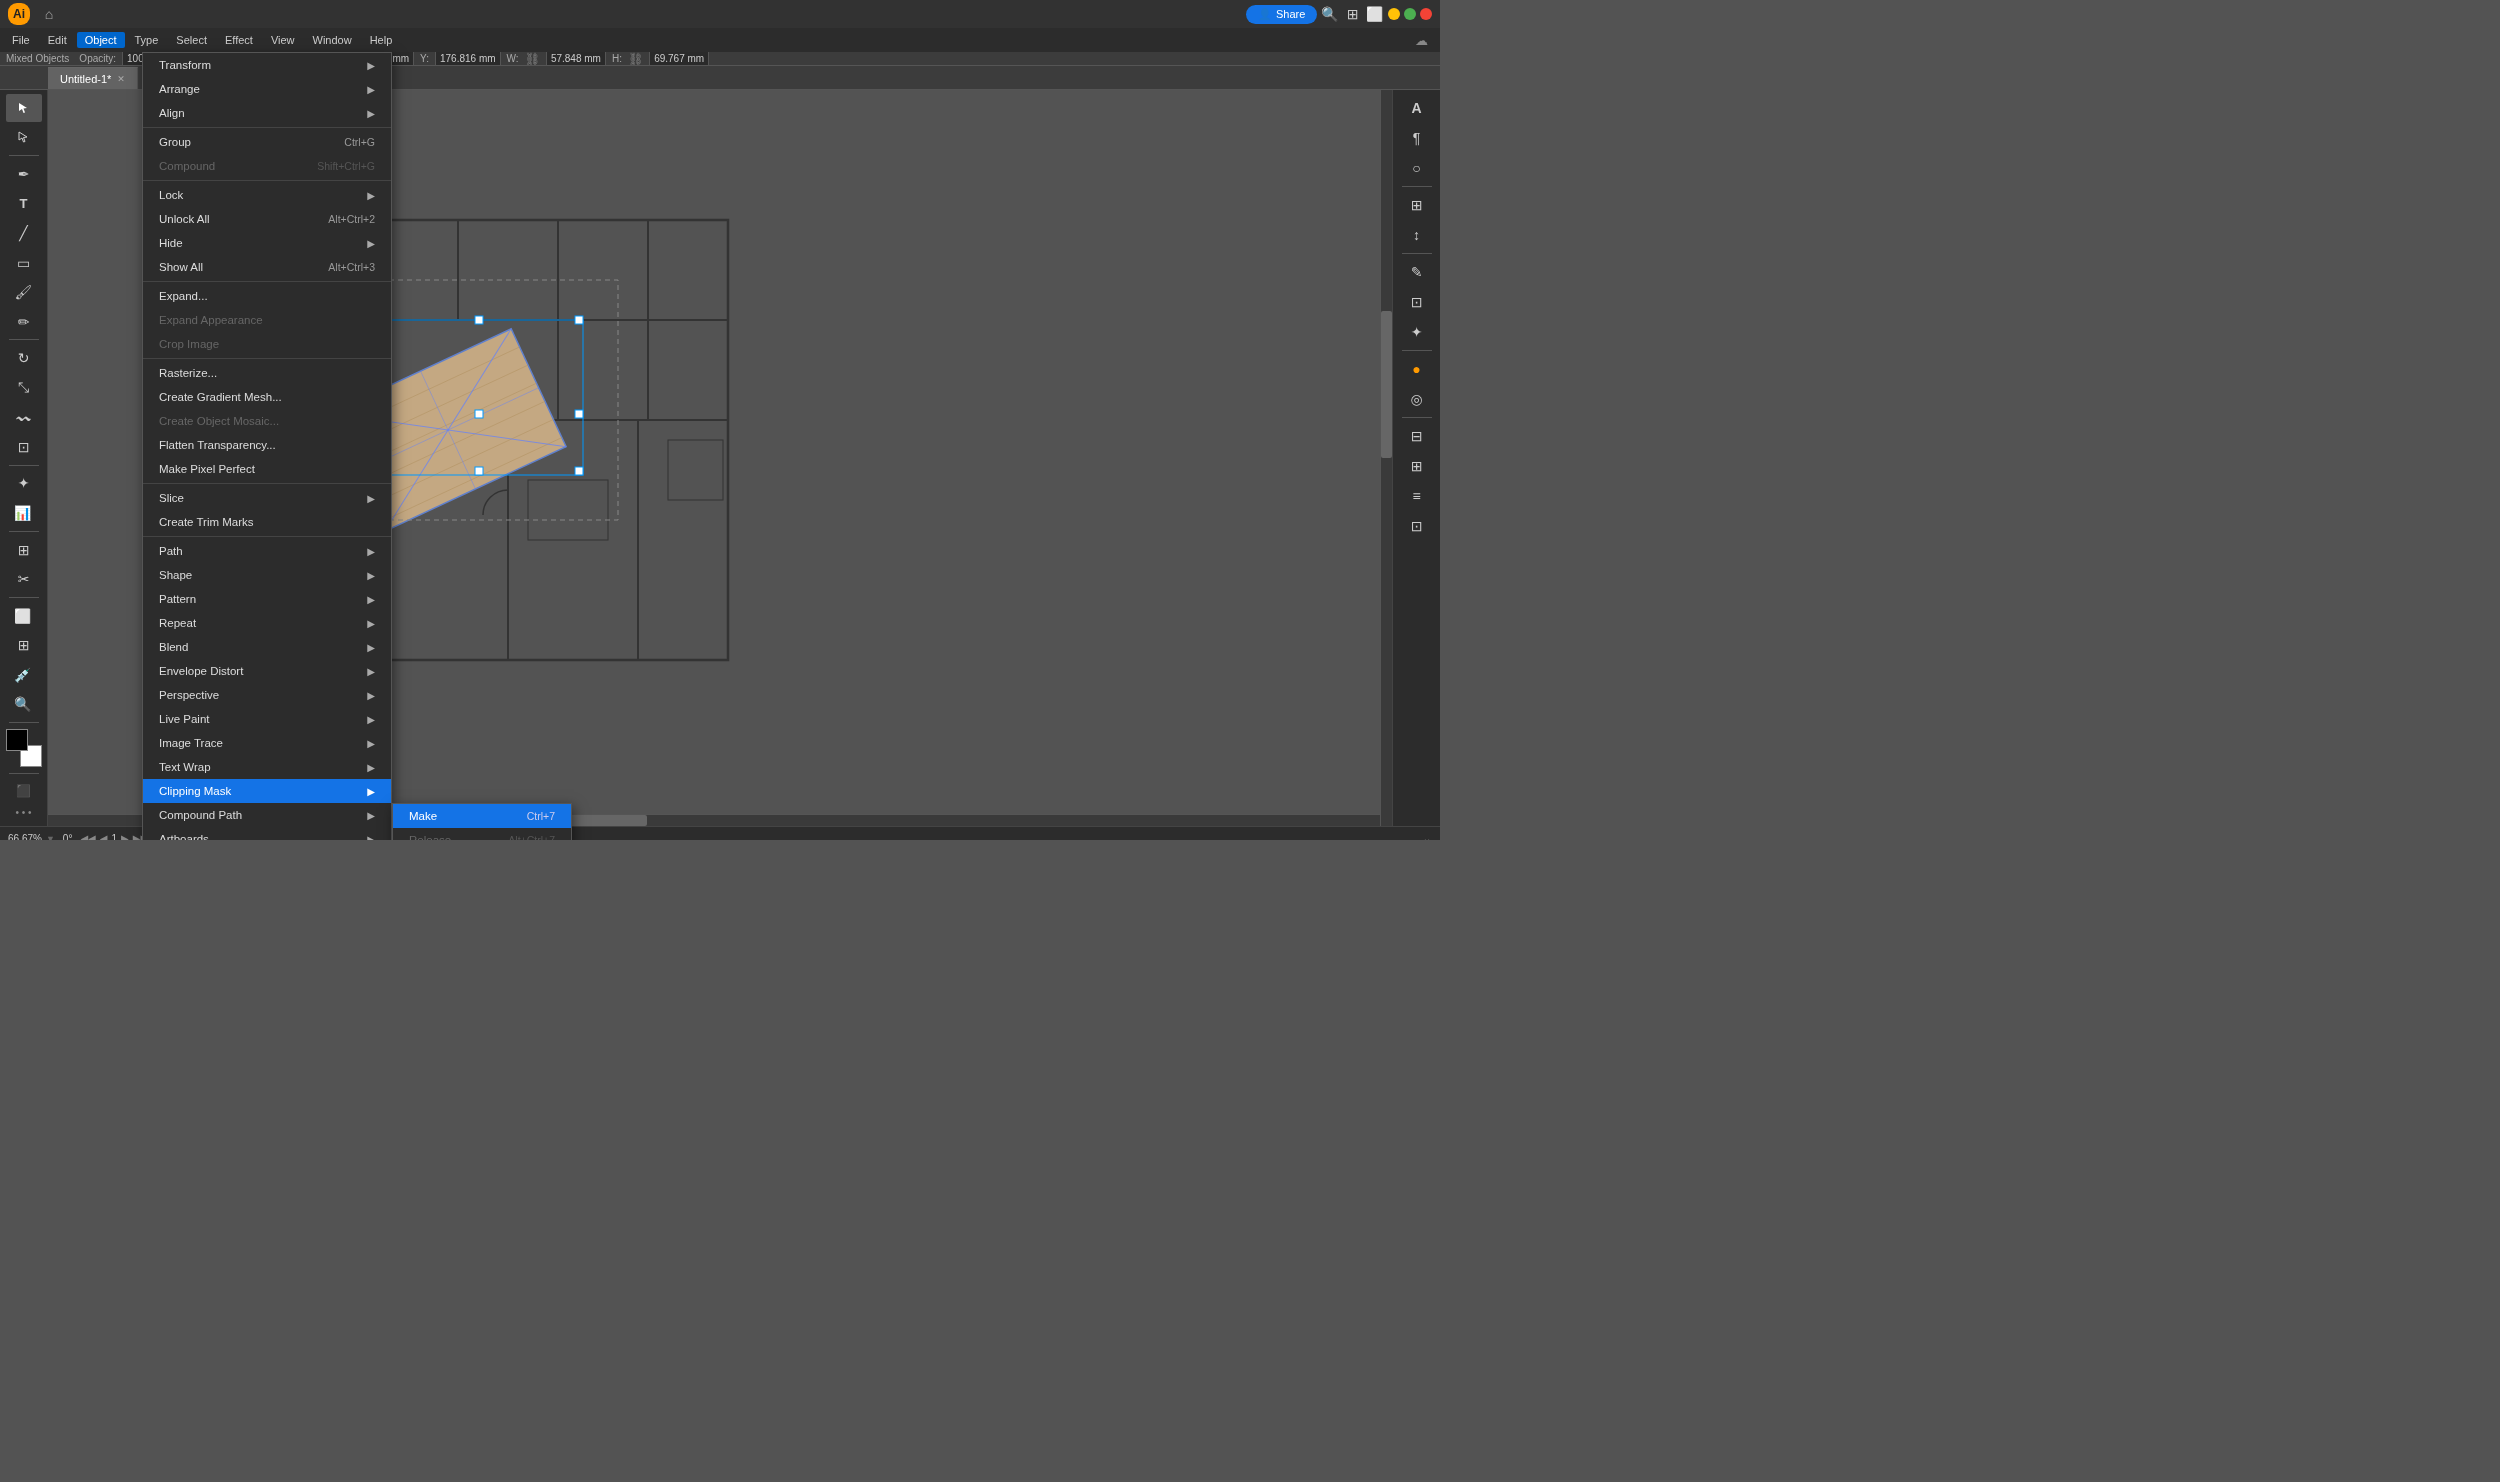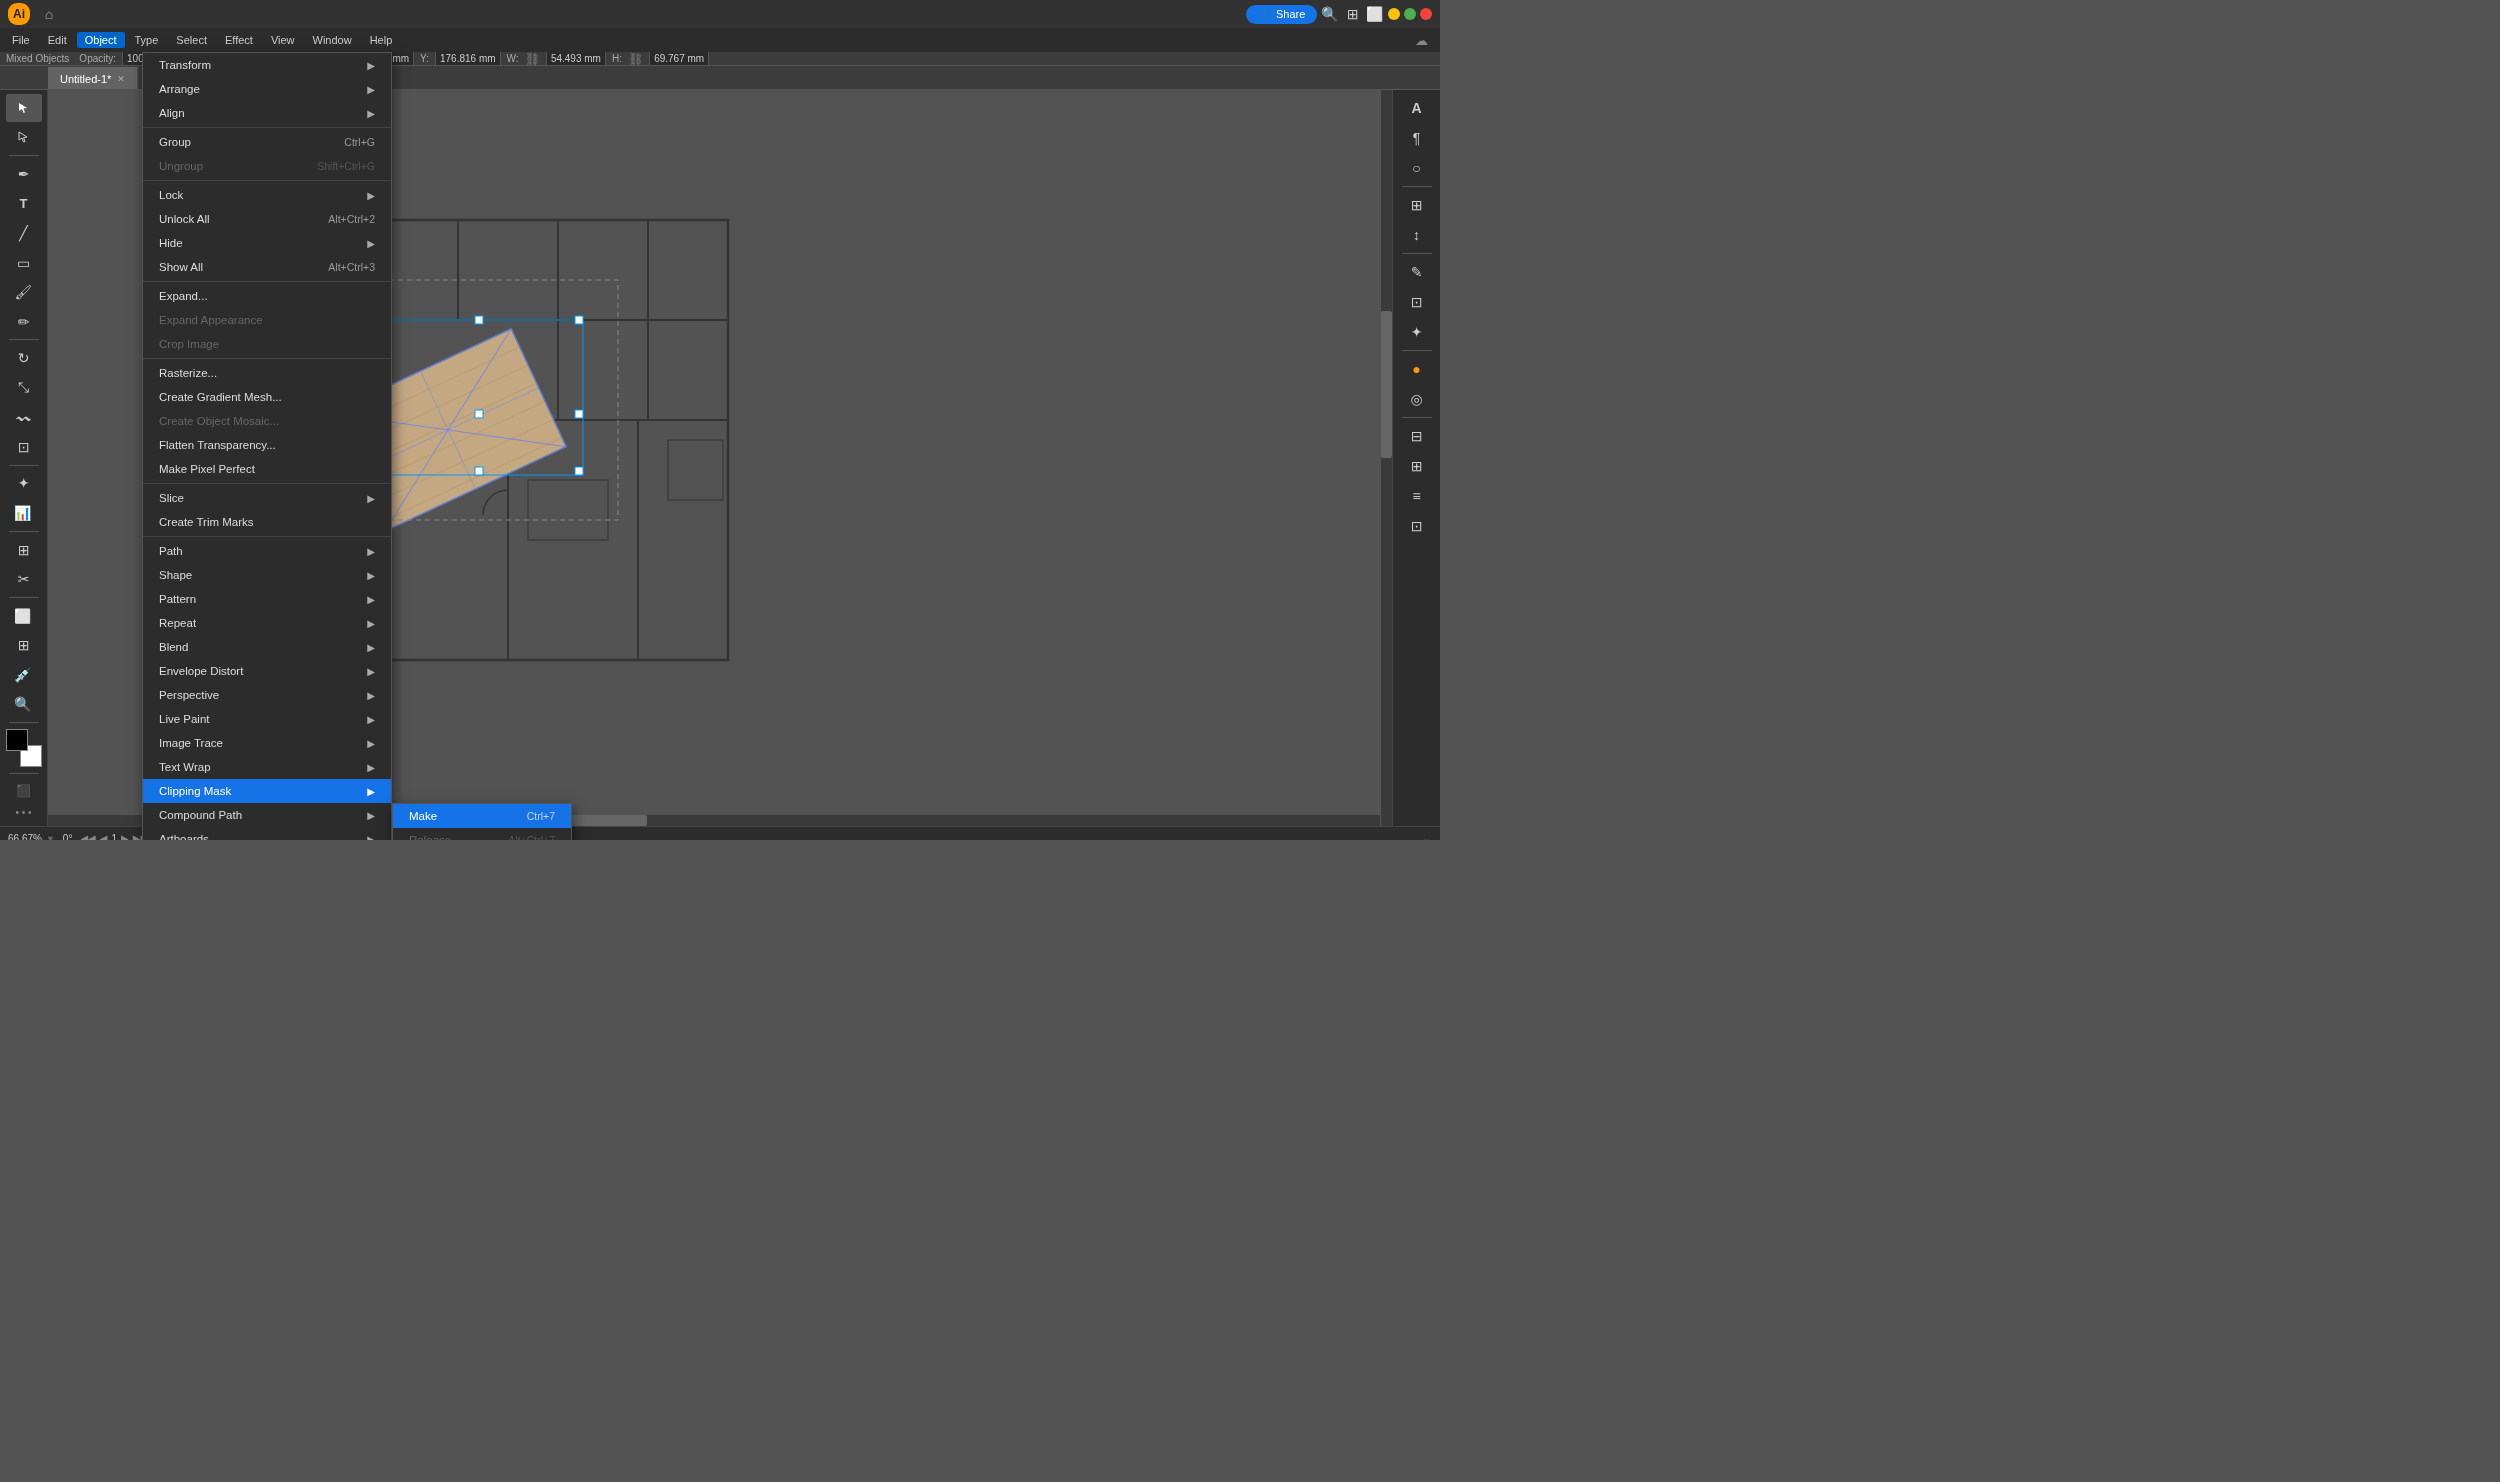--- a/index.html
+++ b/index.html
@@ -464,21 +464,21 @@
     <div class="align-icon">⊠</div>
     <div class="align-icon">⊡</div>
   </div>
   <div class="options-separator"></div>
   <span class="options-label">X:</span>
   <span class="options-value">291.663 mm</span>
   <span class="options-label">Y:</span>
   <span class="options-value">176.816 mm</span>
   <span class="options-label">W:</span>
   <span style="color:#888;font-size:12px;">⛓</span>
-  <span class="options-value">54.493 mm</span>
+  <span class="options-value">57.848 mm</span>
   <span class="options-label">H:</span>
   <span style="color:#888;font-size:12px;">⛓</span>
   <span class="options-value">69.767 mm</span>
 </div>
 
 <div id="doc-tabs">
   <div class="doc-tab active">
     <span>Untitled-1*</span>
     <span class="tab-close">✕</span>
   </div>
@@ -677,21 +677,21 @@
   <div class="dropdown-item">
     <span>Align</span>
     <span class="arrow">▶</span>
   </div>
   <div class="menu-divider"></div>
   <div class="dropdown-item">
     <span>Group</span>
     <span class="shortcut">Ctrl+G</span>
   </div>
   <div class="dropdown-item disabled">
-    <span>Ungroup</span>
+    <span>Compound</span>
     <span class="shortcut" style="color:#555;">Shift+Ctrl+G</span>
   </div>
   <div class="menu-divider"></div>
   <div class="dropdown-item">
     <span>Lock</span>
     <span class="arrow">▶</span>
   </div>
   <div class="dropdown-item">
     <span>Unlock All</span>
     <span class="shortcut">Alt+Ctrl+2</span>

